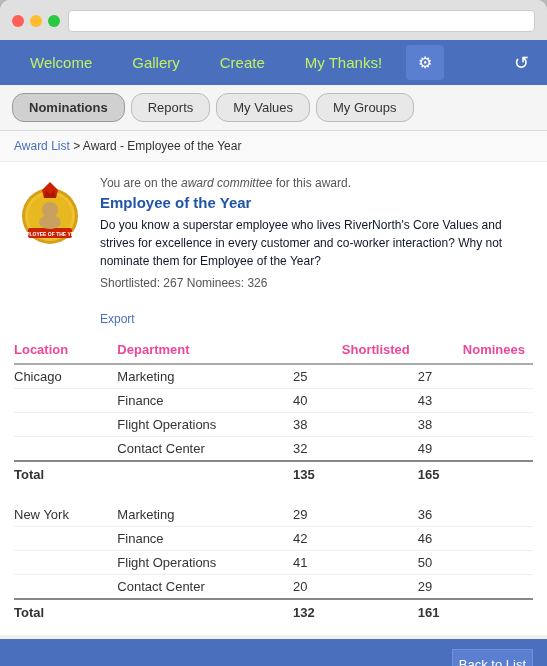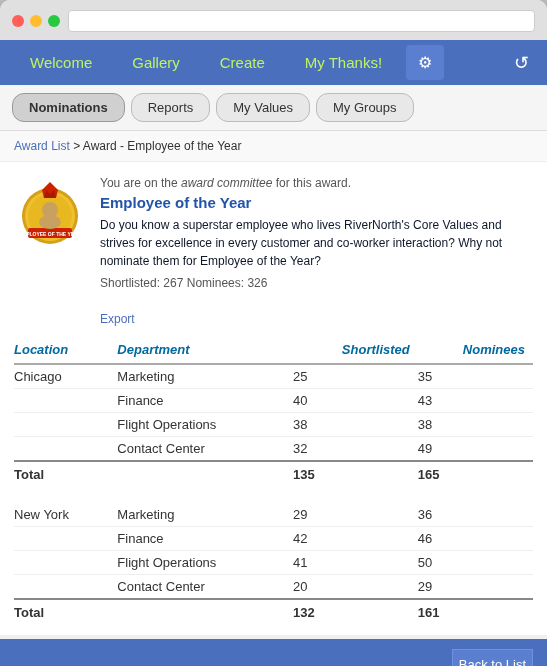--- a/index.html
+++ b/index.html
@@ -174,22 +174,21 @@
     table {
       width: 100%;
       border-collapse: collapse;
       font-size: 13px;
     }
     thead tr th {
       text-align: left;
       padding: 6px 8px 6px 0;
       border-bottom: 2px solid #aaa;
       font-weight: bold;
-      color: #0369a1;
-      font-style: italic;
+      color: #ec4899;
     }
     thead tr th.right { text-align: right; }
     tbody tr td {
       padding: 4px 8px 4px 0;
       color: #333;
       border-bottom: 1px solid #eee;
       margin-top: 24px;
     }
     tbody tr td.right { text-align: left; }
     .total-row td {
@@ -298,21 +297,21 @@
             <th>Department</th>
             <th class="right">Shortlisted</th>
             <th class="right">Nominees</th>
           </tr>
         </thead>
         <tbody id="table-body">
         <tr>
         <td>Chicago</td>
         <td>Marketing</td>
         <td class="right">25</td>
-        <td class="right">35</td>
+        <td class="right">27</td>
       </tr>
             <tr>
         <td></td>
         <td>Finance</td>
         <td class="right">40</td>
         <td class="right">43</td>
       </tr>
             <tr>
         <td></td>
         <td>Flight Operations</td>

